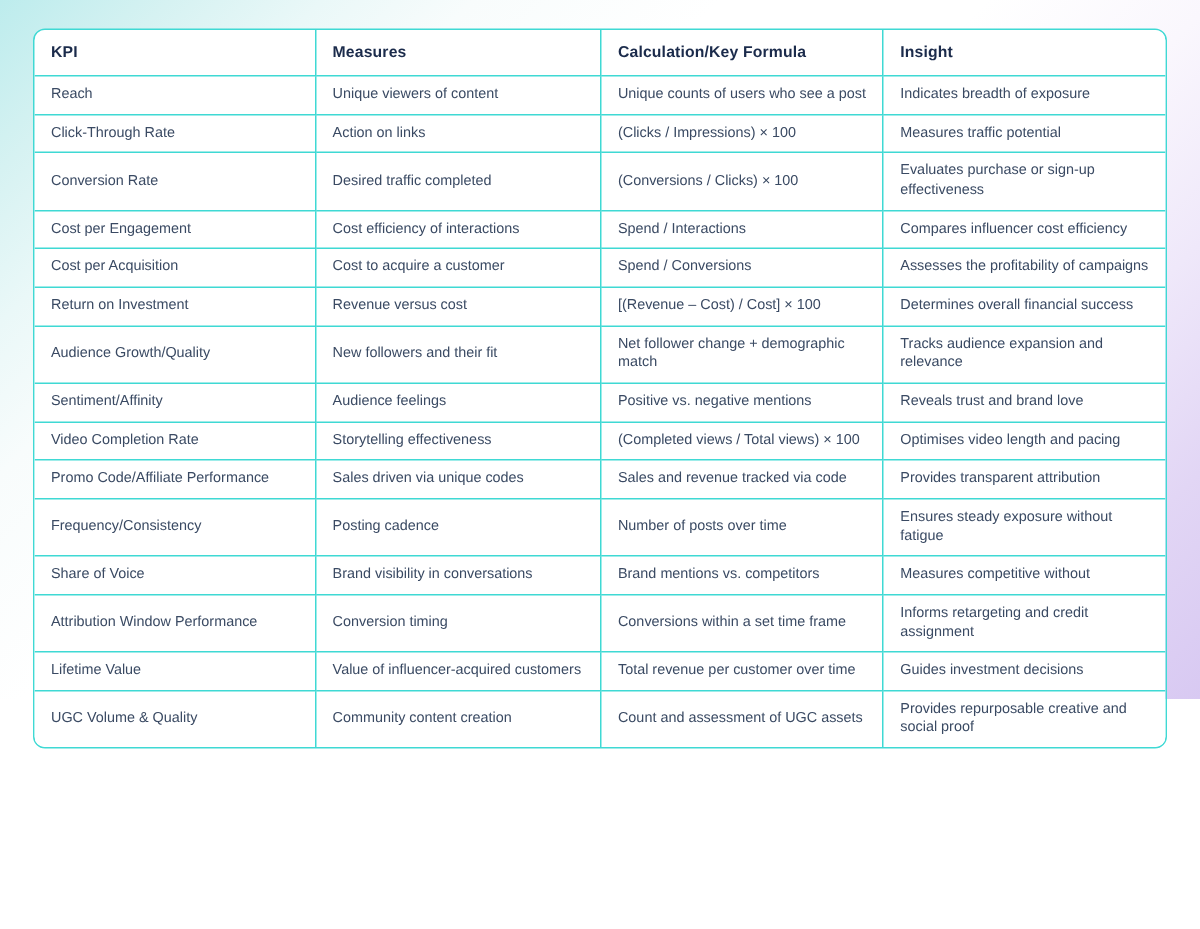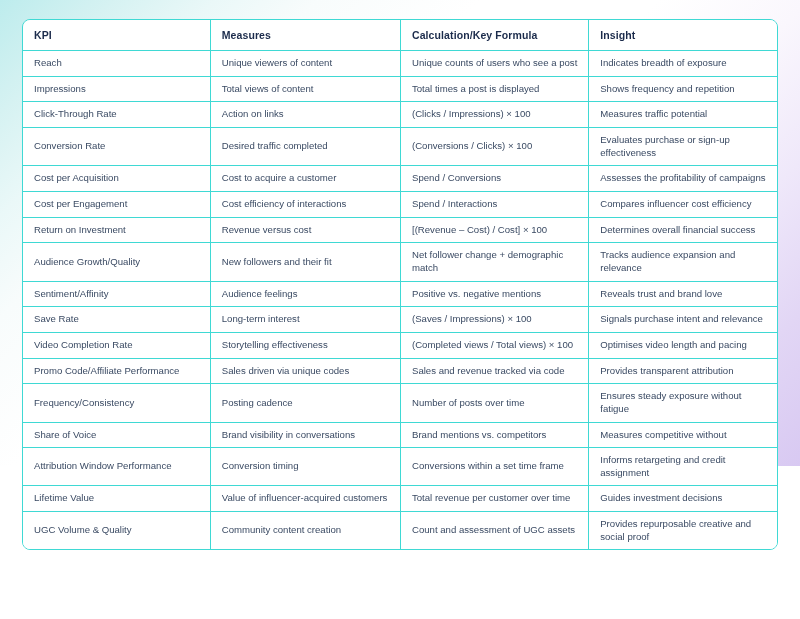--- a/index.html
+++ b/index.html
@@ -97,72 +97,60 @@
         </tr>
       </thead>
       <tbody id="kpi-body">
           <tr>
             <td>Reach</td>
             <td>Unique viewers of content</td>
             <td>Unique counts of users who see a post</td>
             <td>Indicates breadth of exposure</td>
           </tr>
           <tr>
-            <td>Impressions</td>
-            <td>Total views of content</td>
-            <td>Total times a post is displayed</td>
-            <td>Shows frequency and repetition</td>
-          </tr>
-          <tr>
             <td>Click-Through Rate</td>
             <td>Action on links</td>
             <td>(Clicks / Impressions) × 100</td>
             <td>Measures traffic potential</td>
           </tr>
           <tr>
             <td>Conversion Rate</td>
             <td>Desired traffic completed</td>
             <td>(Conversions / Clicks) × 100</td>
             <td>Evaluates purchase or sign-up effectiveness</td>
           </tr>
           <tr>
+            <td>Cost per Engagement</td>
+            <td>Cost efficiency of interactions</td>
+            <td>Spend / Interactions</td>
+            <td>Compares influencer cost efficiency</td>
+          </tr>
+          <tr>
             <td>Cost per Acquisition</td>
             <td>Cost to acquire a customer</td>
             <td>Spend / Conversions</td>
             <td>Assesses the profitability of campaigns</td>
-          </tr>
-          <tr>
-            <td>Cost per Engagement</td>
-            <td>Cost efficiency of interactions</td>
-            <td>Spend / Interactions</td>
-            <td>Compares influencer cost efficiency</td>
           </tr>
           <tr>
             <td>Return on Investment</td>
             <td>Revenue versus cost</td>
             <td>[(Revenue – Cost) / Cost] × 100</td>
             <td>Determines overall financial success</td>
           </tr>
           <tr>
             <td>Audience Growth/Quality</td>
             <td>New followers and their fit</td>
             <td>Net follower change + demographic match</td>
             <td>Tracks audience expansion and relevance</td>
           </tr>
           <tr>
             <td>Sentiment/Affinity</td>
             <td>Audience feelings</td>
             <td>Positive vs. negative mentions</td>
             <td>Reveals trust and brand love</td>
-          </tr>
-          <tr>
-            <td>Save Rate</td>
-            <td>Long-term interest</td>
-            <td>(Saves / Impressions) × 100</td>
-            <td>Signals purchase intent and relevance</td>
           </tr>
           <tr>
             <td>Video Completion Rate</td>
             <td>Storytelling effectiveness</td>
             <td>(Completed views / Total views) × 100</td>
             <td>Optimises video length and pacing</td>
           </tr>
           <tr>
             <td>Promo Code/Affiliate Performance</td>
             <td>Sales driven via unique codes</td>

